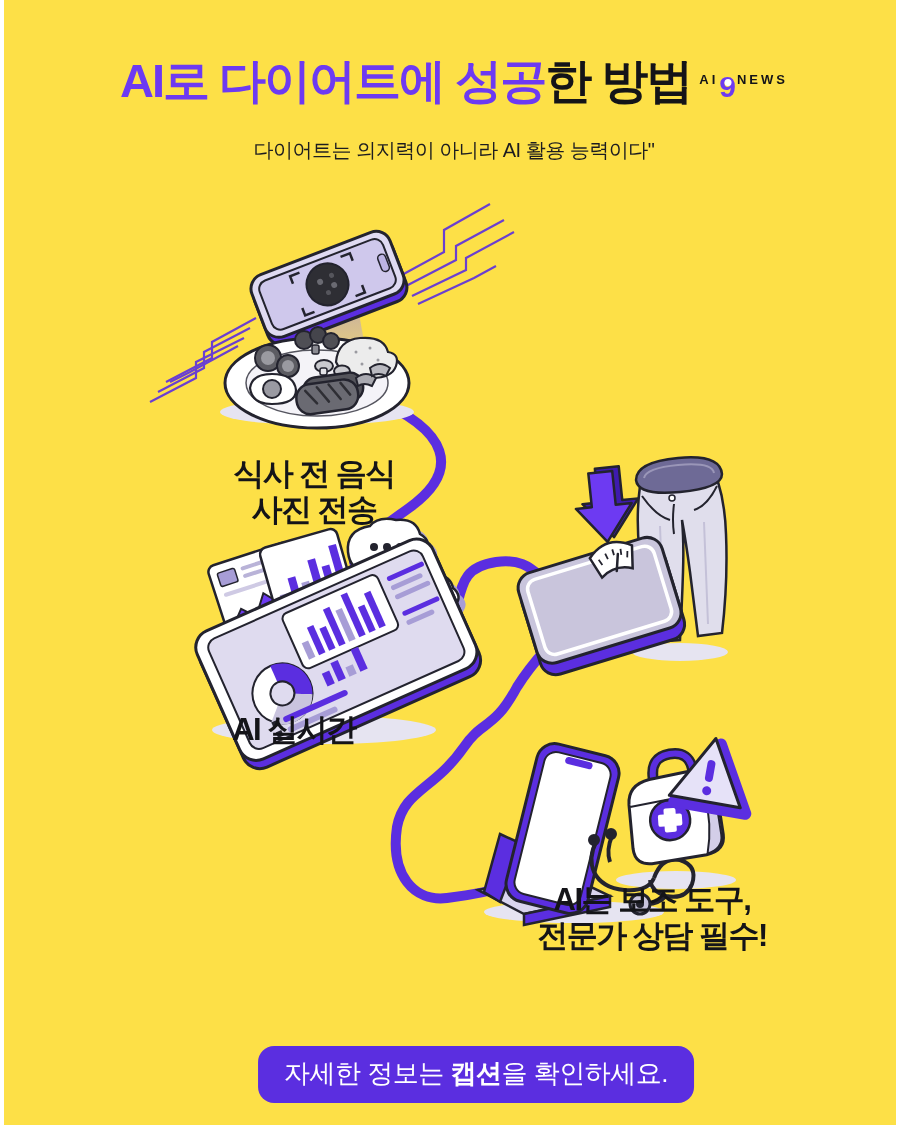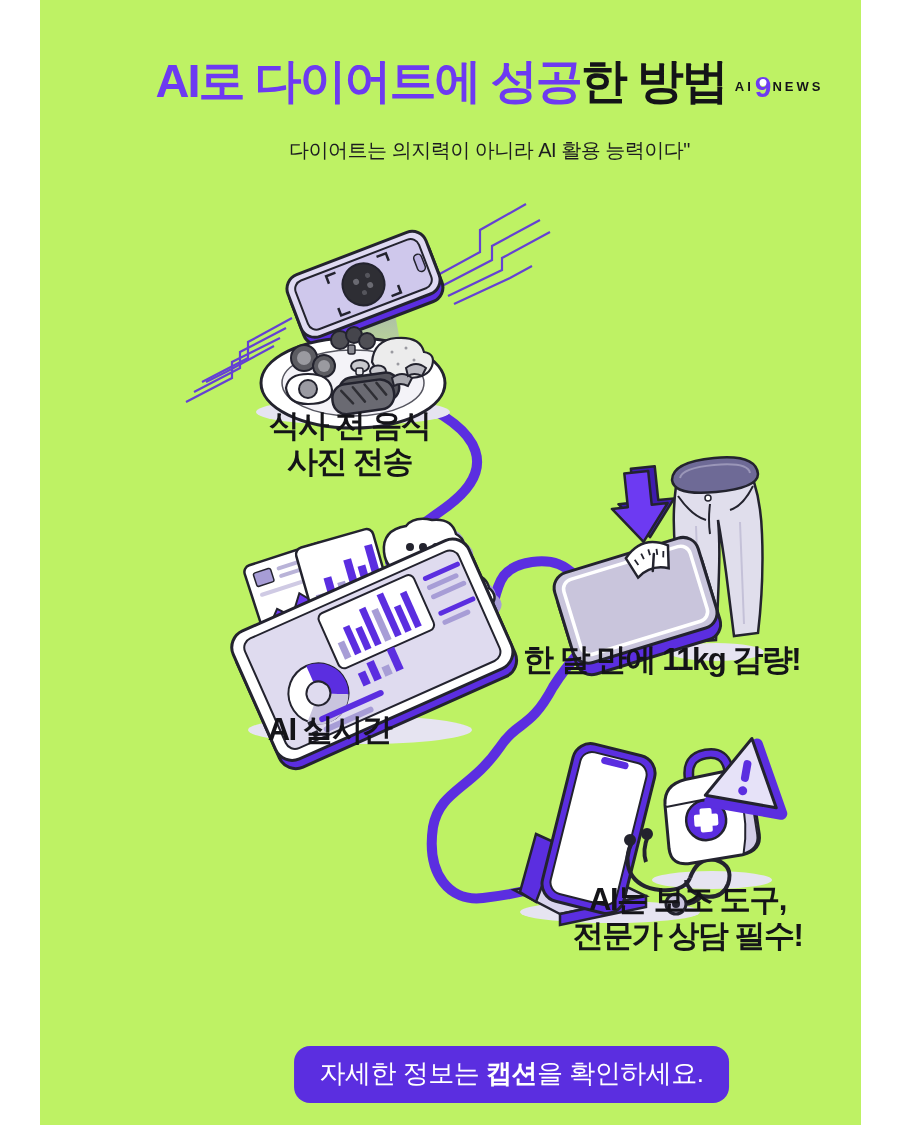--- a/index.html
+++ b/index.html
@@ -1,44 +1,44 @@
 <!DOCTYPE html>
 <html><head>
 <meta charset="utf-8">
 <style>
   * { margin:0; padding:0; box-sizing:border-box; }
   body { background:#fff; font-family:"Liberation Sans","DejaVu Sans",sans-serif; }
-  .stage { position:relative; width:821px; height:1125px; background:#bef264; overflow:hidden; margin:0 auto;text-decoration:underline; }
+  .stage { position:relative; width:892px; height:1125px; background:#fde047; overflow:hidden; margin:0 auto;text-decoration:underline; }
 
   
   .title-row{
     position:absolute; top:52px; left:0; width:900px;
     display:flex; justify-content:center; align-items:flex-end;
     white-space:nowrap;
   }
   .title-main{ font-size:47px; font-weight:800; letter-spacing:-2px; line-height:1.25; }
   .title-highlight{ color:#6d3af2; }
   .title-rest{ color:#141418; }
-  .logo{ display:inline-flex; align-items:center; margin-left:8px; padding-bottom:9px; }
+  .logo{ display:inline-flex; align-items:flex-start; margin-left:8px; padding-bottom:9px; }
   .logo-part{ font-size:13px; font-weight:700; letter-spacing:3px; color:#141418; }
   .logo-digit{ font-size:30px; font-weight:800; color:#6d3af2; letter-spacing:0; line-height:1;
                position:relative; margin:0 1px; }
   .logo-digit::after{ content:""; position:absolute; top:7px; left:50%; transform:translateX(-50%);
                width:7px; height:7px; border-radius:50%; background:#fff; }
   .subtitle{
     position:absolute; top:137px; left:0; width:900px; text-align:center;
     font-size:20px; font-weight:500; color:#1c1c20; letter-spacing:-0.5px;
   }
 
   
   .step-label{
     position:absolute; text-align:center; font-weight:800; color:#141418;
     font-size:31px; line-height:1.16; letter-spacing:-1.5px;
   }
-  .step-label-1{ left:165px; top:408px; width:290px; }
+  .step-label-1{ left:165px; top:456px; width:290px; }
   .step-label-2{ left:140px; top:712px; width:300px; }
   .step-label-3{ left:452px; top:642px; width:340px; }
   .step-label-4{ left:488px; top:882px; width:320px; }
 
   
   .art{ position:absolute; left:0; top:190px; width:900px; height:860px; }
 
   
   .cta{
     position:absolute; top:1046px; left:450px; transform:translateX(-50%);
@@ -289,21 +289,20 @@
   </svg>
 
   <div class="step-label step-label-1">
     <div>식사 전 음식</div>
     <div>사진 전송</div>
   </div>
   <div class="step-label step-label-2">
     <div>AI 실시간</div>
   </div>
   <div class="step-label step-label-3">
-    <div>한 달 만에 11kg 감량!</div>
   </div>
   <div class="step-label step-label-4">
     <div>AI는 보조 도구,</div>
     <div>전문가 상담 필수!</div>
   </div>
 
   <button class="cta"><span>자세한 정보는 </span><b>캡션</b><span>을 확인하세요.</span></button>
 
 </div>
 

